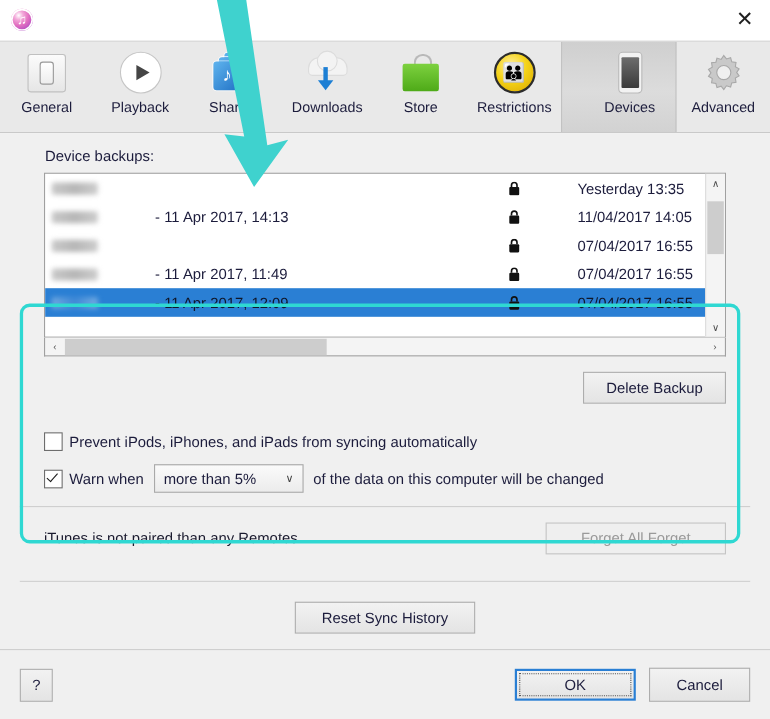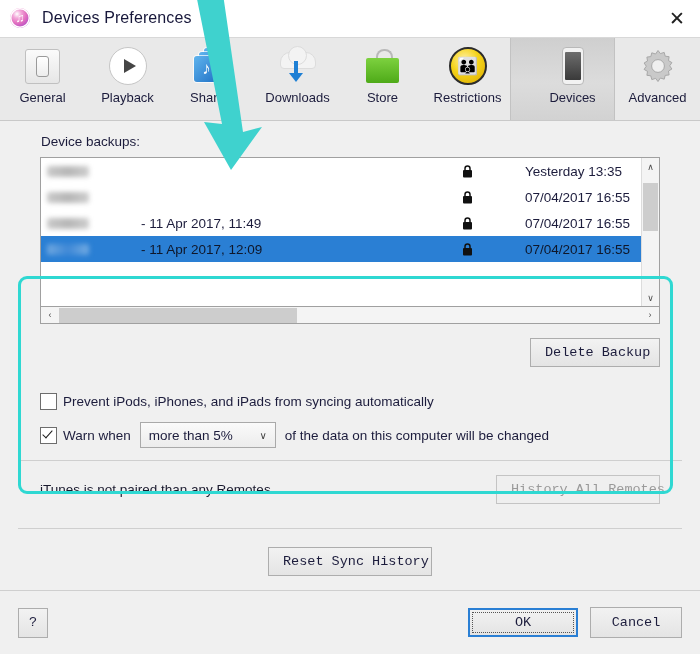--- a/index.html
+++ b/index.html
@@ -333,21 +333,21 @@
   }
   .hs-track { flex: 1 1 auto; height: 15px; position: relative; }
   .hs-thumb {
     position: absolute; left: 0; top: 0;
     width: 238px; height: 15px;
     background: #cdcdcd;
   }
 
   
   .btn {
-    font-family: Liberation Mono, monospace;
+    font-family: Liberation Sans, sans-serif;
     font-size: 13.5px;
     color: #1c1c3c;
     background: linear-gradient(to bottom,#f2f2f2,#e4e4e4);
     border: 1px solid #adadad;
     padding: 6px 14px;
     box-sizing: border-box;
     text-align: center;
     white-space: nowrap;
   }
   .btn.disabled { color: #9a9a9a; border-color: #c4c4c4; background: #efefef; }
@@ -456,21 +456,20 @@
     width: 700px; height: 654px;
     pointer-events: none;
     z-index: 6;
   }
 </style>
 </head>
 <body>
 
 <div class="titlebar">
   <div class="itunes-icon"></div>
-  <div class="title-text">Devices Preferences</div>
   <div class="close-btn">✕</div>
 </div>
 
 <div class="toolbar">
 
   <div class="tab">
     <div class="tab-ico">
       <div class="ico-general">
           <i></i>
         </div>
@@ -563,20 +562,32 @@
           <div class="spacer"></div>
           <div class="lock">
             <svg width="11" height="13" viewBox="0 0 11 13">
                 <path d="M3 5V3.4A2.5 2.5 0 0 1 8 3.4V5" fill="none" stroke="#111" stroke-width="1.5"></path>
                 <rect x="1" y="5" width="9" height="7.5" rx="1" fill="#111"></rect>
               </svg>
           </div>
           <div class="bdate">Yesterday 13:35</div>
         </div>
 
+        <div class="row">
+          <div class="name-blur"></div>
+          <div class="name-date">- 11 Apr 2017, 14:13</div>
+          <div class="spacer"></div>
+          <div class="lock">
+            <svg width="11" height="13" viewBox="0 0 11 13">
+                <path d="M3 5V3.4A2.5 2.5 0 0 1 8 3.4V5" fill="none" stroke="#111" stroke-width="1.5"></path>
+                <rect x="1" y="5" width="9" height="7.5" rx="1" fill="#111"></rect>
+              </svg>
+          </div>
+          <div class="bdate">11/04/2017 14:05</div>
+        </div>
 
         <div class="row">
           <div class="name-blur"></div>
           <div class="name-date"></div>
           <div class="spacer"></div>
           <div class="lock">
             <svg width="11" height="13" viewBox="0 0 11 13">
                 <path d="M3 5V3.4A2.5 2.5 0 0 1 8 3.4V5" fill="none" stroke="#111" stroke-width="1.5"></path>
                 <rect x="1" y="5" width="9" height="7.5" rx="1" fill="#111"></rect>
               </svg>
@@ -647,21 +658,21 @@
         <span class="chev">∨</span>
       </div>
       <div>of the data on this computer will be changed</div>
     </div>
   </div>
 
   <hr class="sep">
 
   <div class="remote-row">
     <div>iTunes is not paired than any Remotes</div>
-    <div class="btn btn-forget disabled">History All Remotes</div>
+    <div class="btn btn-forget disabled">Forget All Forget</div>
   </div>
 
   <hr class="sep">
 
   <div class="reset-row">
     <div class="btn btn-reset">Reset Sync History</div>
   </div>
 
   <div class="highlight-box"></div>
 </div>

